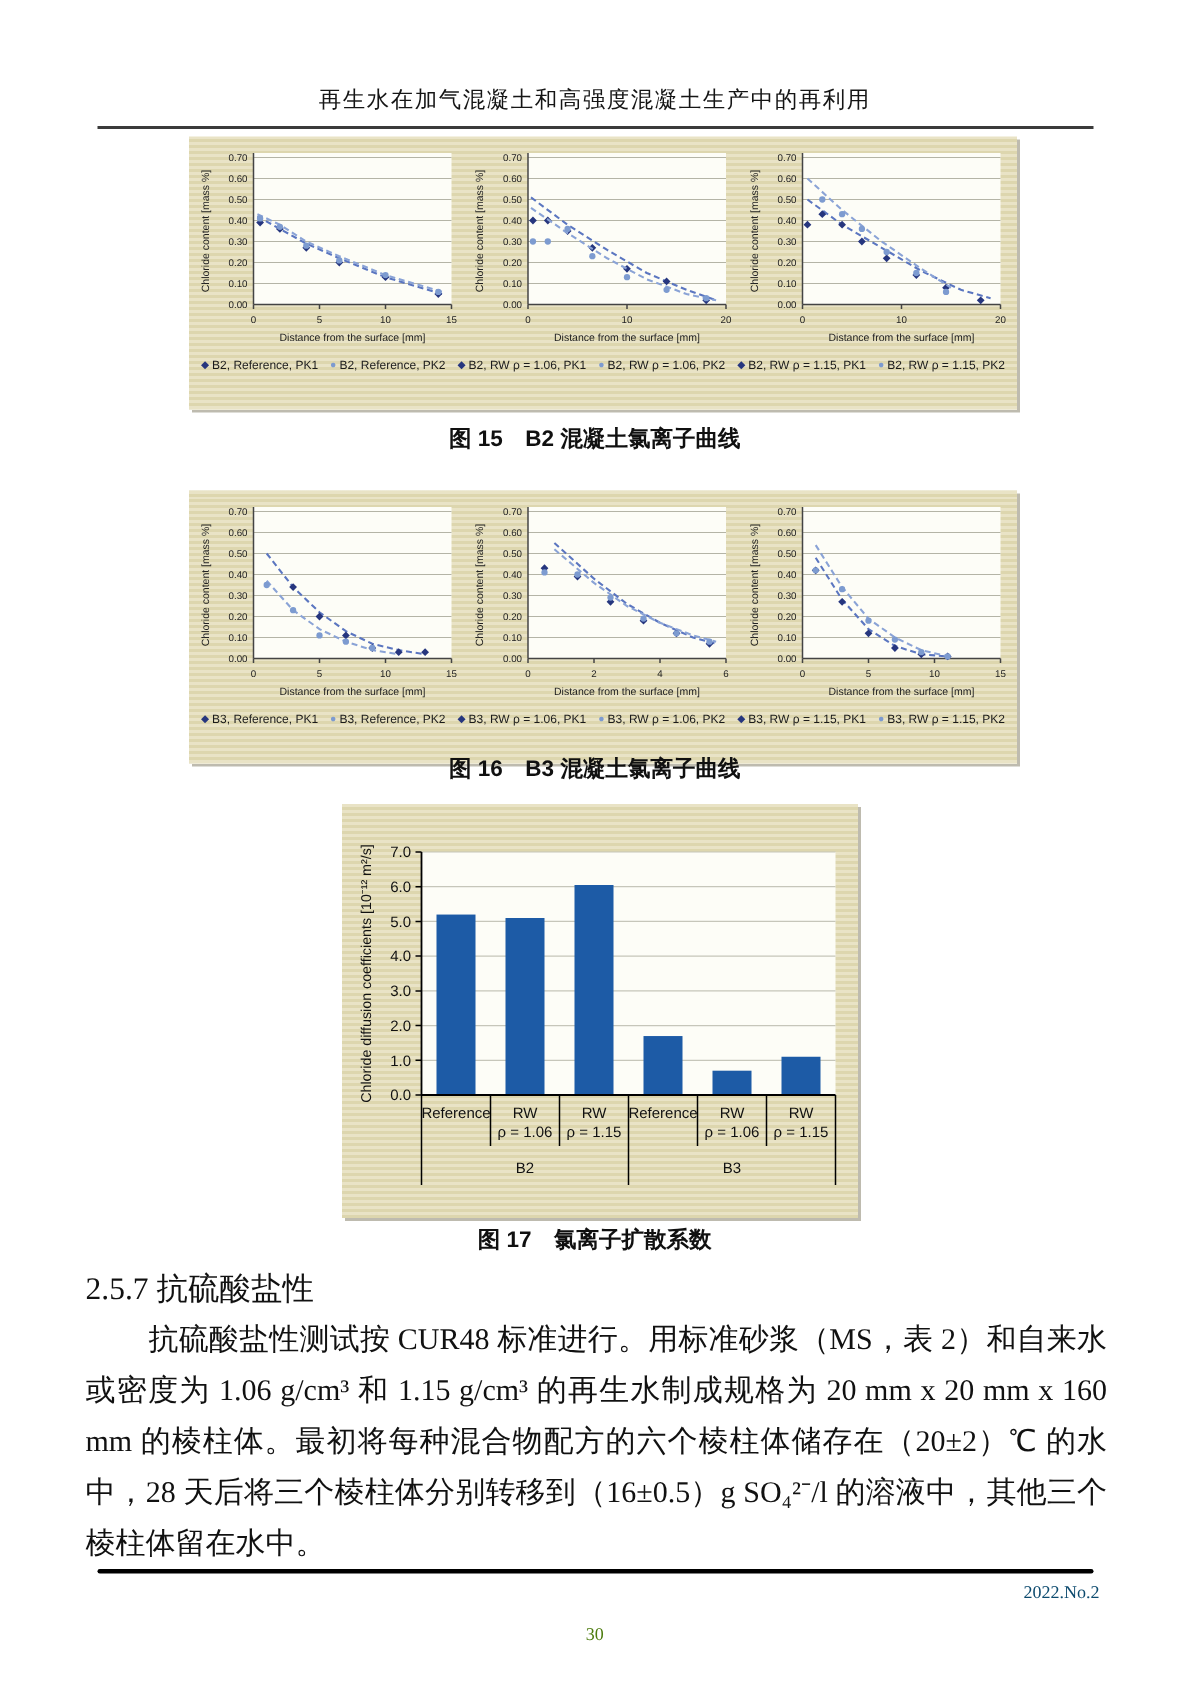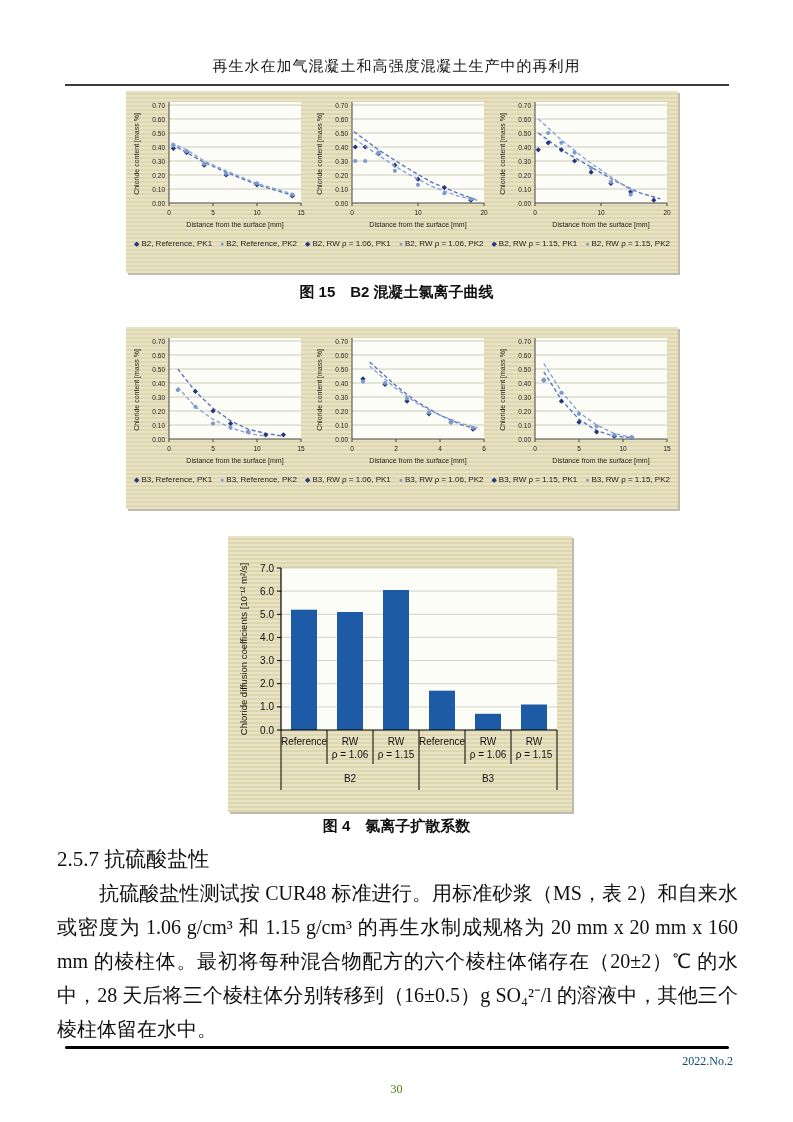--- a/index.html
+++ b/index.html
@@ -342,20 +342,21 @@
       </div>
     <div class="legend-row">
         <span class="legend-item"><span class="marker-glyph" style="color:#26367e">◆</span>B3, Reference, PK1</span>
         <span class="legend-item"><span class="marker-glyph" style="color:#7d9bd0">●</span>B3, Reference, PK2</span>
         <span class="legend-item"><span class="marker-glyph" style="color:#26367e">◆</span>B3, RW ρ = 1.06, PK1</span>
         <span class="legend-item"><span class="marker-glyph" style="color:#7d9bd0">●</span>B3, RW ρ = 1.06, PK2</span>
         <span class="legend-item"><span class="marker-glyph" style="color:#26367e">◆</span>B3, RW ρ = 1.15, PK1</span>
         <span class="legend-item"><span class="marker-glyph" style="color:#7d9bd0">●</span>B3, RW ρ = 1.15, PK2</span>
       </div>
   </div>
+  <div class="caption caption16">图 16　B3 混凝土氯离子曲线</div>
 
   <div class="panel panel17">
     <div class="bar-wrap">
         <svg width="330" height="240" viewBox="0 0 330 240" font-family="Liberation Sans, sans-serif">
           <rect x="46" y="12" width="276" height="162" fill="#fdfdf7"></rect>
           <line x1="46" y1="150.9" x2="322" y2="150.9" stroke="#c6c6ba" stroke-width="0.8"></line>
           <line x1="46" y1="127.7" x2="322" y2="127.7" stroke="#c6c6ba" stroke-width="0.8"></line>
           <line x1="46" y1="104.6" x2="322" y2="104.6" stroke="#c6c6ba" stroke-width="0.8"></line>
           <line x1="46" y1="81.4" x2="322" y2="81.4" stroke="#c6c6ba" stroke-width="0.8"></line>
           <line x1="46" y1="58.3" x2="322" y2="58.3" stroke="#c6c6ba" stroke-width="0.8"></line>
@@ -404,21 +405,21 @@
           <text x="299" y="202" font-size="10" text-anchor="middle" fill="#111">ρ = 1.15</text>
           <line x1="46" y1="208" x2="46" y2="234" stroke="#000" stroke-width="1"></line>
           <text x="115" y="226" font-size="10" text-anchor="middle" fill="#111">B2</text>
           <line x1="184" y1="208" x2="184" y2="234" stroke="#000" stroke-width="1"></line>
           <text x="253" y="226" font-size="10" text-anchor="middle" fill="#111">B3</text>
           <line x1="322" y1="208" x2="322" y2="234" stroke="#000" stroke-width="1"></line>
           <text x="12" y="93" font-size="9.5" text-anchor="middle" fill="#111" transform="rotate(-90 12 93)">Chloride diffusion coefficients [10⁻¹² m²/s]</text>
         </svg>
       </div>
   </div>
-  <div class="caption caption17">图 4　氯离子扩散系数</div>
+  <div class="caption caption17">图 17　氯离子扩散系数</div>
 
   <div class="section-heading">2.5.7 抗硫酸盐性</div>
   <div class="body-paragraph">抗硫酸盐性测试按 CUR48 标准进行。用标准砂浆（MS，表 2）和自来水或密度为 1.06 g/cm³ 和 1.15 g/cm³ 的再生水制成规格为 20 mm x 20 mm x 160 mm 的棱柱体。最初将每种混合物配方的六个棱柱体储存在（20±2）℃ 的水中，28 天后将三个棱柱体分别转移到（16±0.5）g SO₄²⁻/l 的溶液中，其他三个棱柱体留在水中。</div>
 
   <div class="footer-rule"></div>
   <div class="footer-page">30</div>
   <div class="footer-issue">2022.No.2</div>
 
 </div>
 

